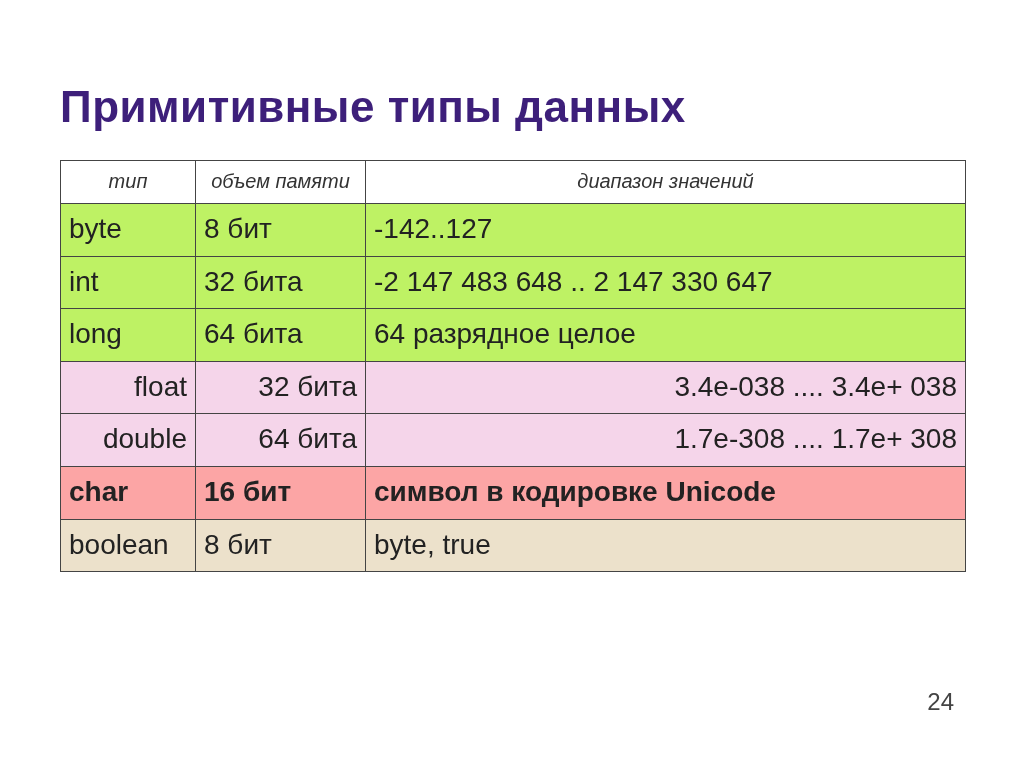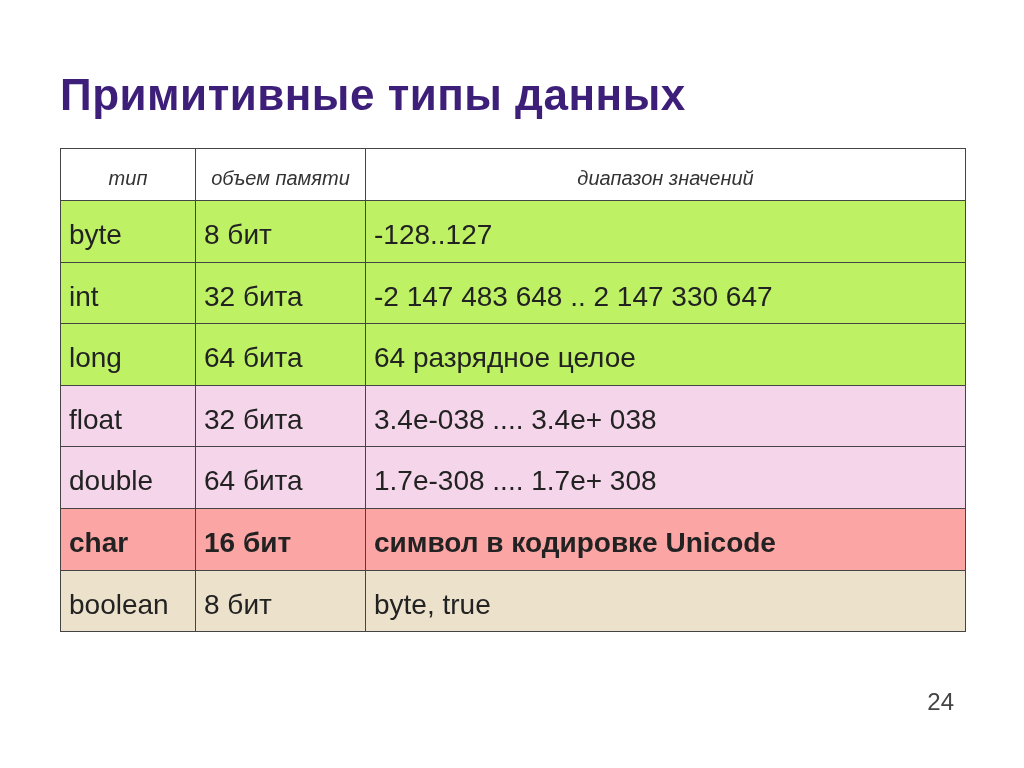--- a/index.html
+++ b/index.html
@@ -15,49 +15,49 @@
     position: relative;
     width: 1024px;
     height: 768px;
     box-sizing: border-box;
     padding: 70px 60px 0 60px;
   }
   .title {
     font-size: 44px;
     font-weight: bold;
     color: #3d1f7a;
-    margin: 0 0 28px 0;
+    margin: 12px 0 28px 0;
     letter-spacing: 0.5px;
   }
   table.data {
     border-collapse: collapse;
     width: 905px;
     table-layout: fixed;
   }
   table.data col.c1 { width: 135px; }
   table.data col.c2 { width: 170px; }
   table.data col.c3 { width: 600px; }
   table.data td {
     border: 1px solid #444;
-    padding: 17px 8px 10px 8px;
+    padding: 8px 8px 10px 8px;
     font-size: 28px;
     line-height: 1.2;
     vertical-align: middle;
     color: #222;
     white-space: nowrap;
   }
   table.data tr.hdr td {
     font-size: 20px;
     font-style: italic;
     background: #ffffff;
     color: #333;
   }
   table.data tr.hdr td.center { text-align: center; }
   .bg-green  { background: #bef264; }
-  .bg-pink   { background: #f5d5ea; }
+  .bg-pink   { background: #f5d5ea; text-align: right; }
   .bg-blue   { background: #fca5a5; font-weight: bold; }
   .bg-tan    { background: #ece1cb; }
   .page-num {
     position: absolute;
     right: 70px;
     bottom: 52px;
     font-size: 24px;
     color: #444;
   }
 </style>
@@ -77,21 +77,21 @@
     <tbody>
         <tr class="hdr">
       <td class="center">тип</td>
       <td class="center">объем памяти</td>
       <td class="center">диапазон значений</td>
     </tr>
 
     <tr class="bg-green">
       <td>byte</td>
       <td>8 бит</td>
-      <td>-128..127</td>
+      <td>-142..127</td>
     </tr>
     <tr class="bg-green">
       <td>int</td>
       <td>32 бита</td>
       <td>-2 147 483 648 .. 2 147 330 647</td>
     </tr>
     <tr class="bg-green">
       <td>long</td>
       <td>64 бита</td>
       <td>64 разрядное целое</td>

